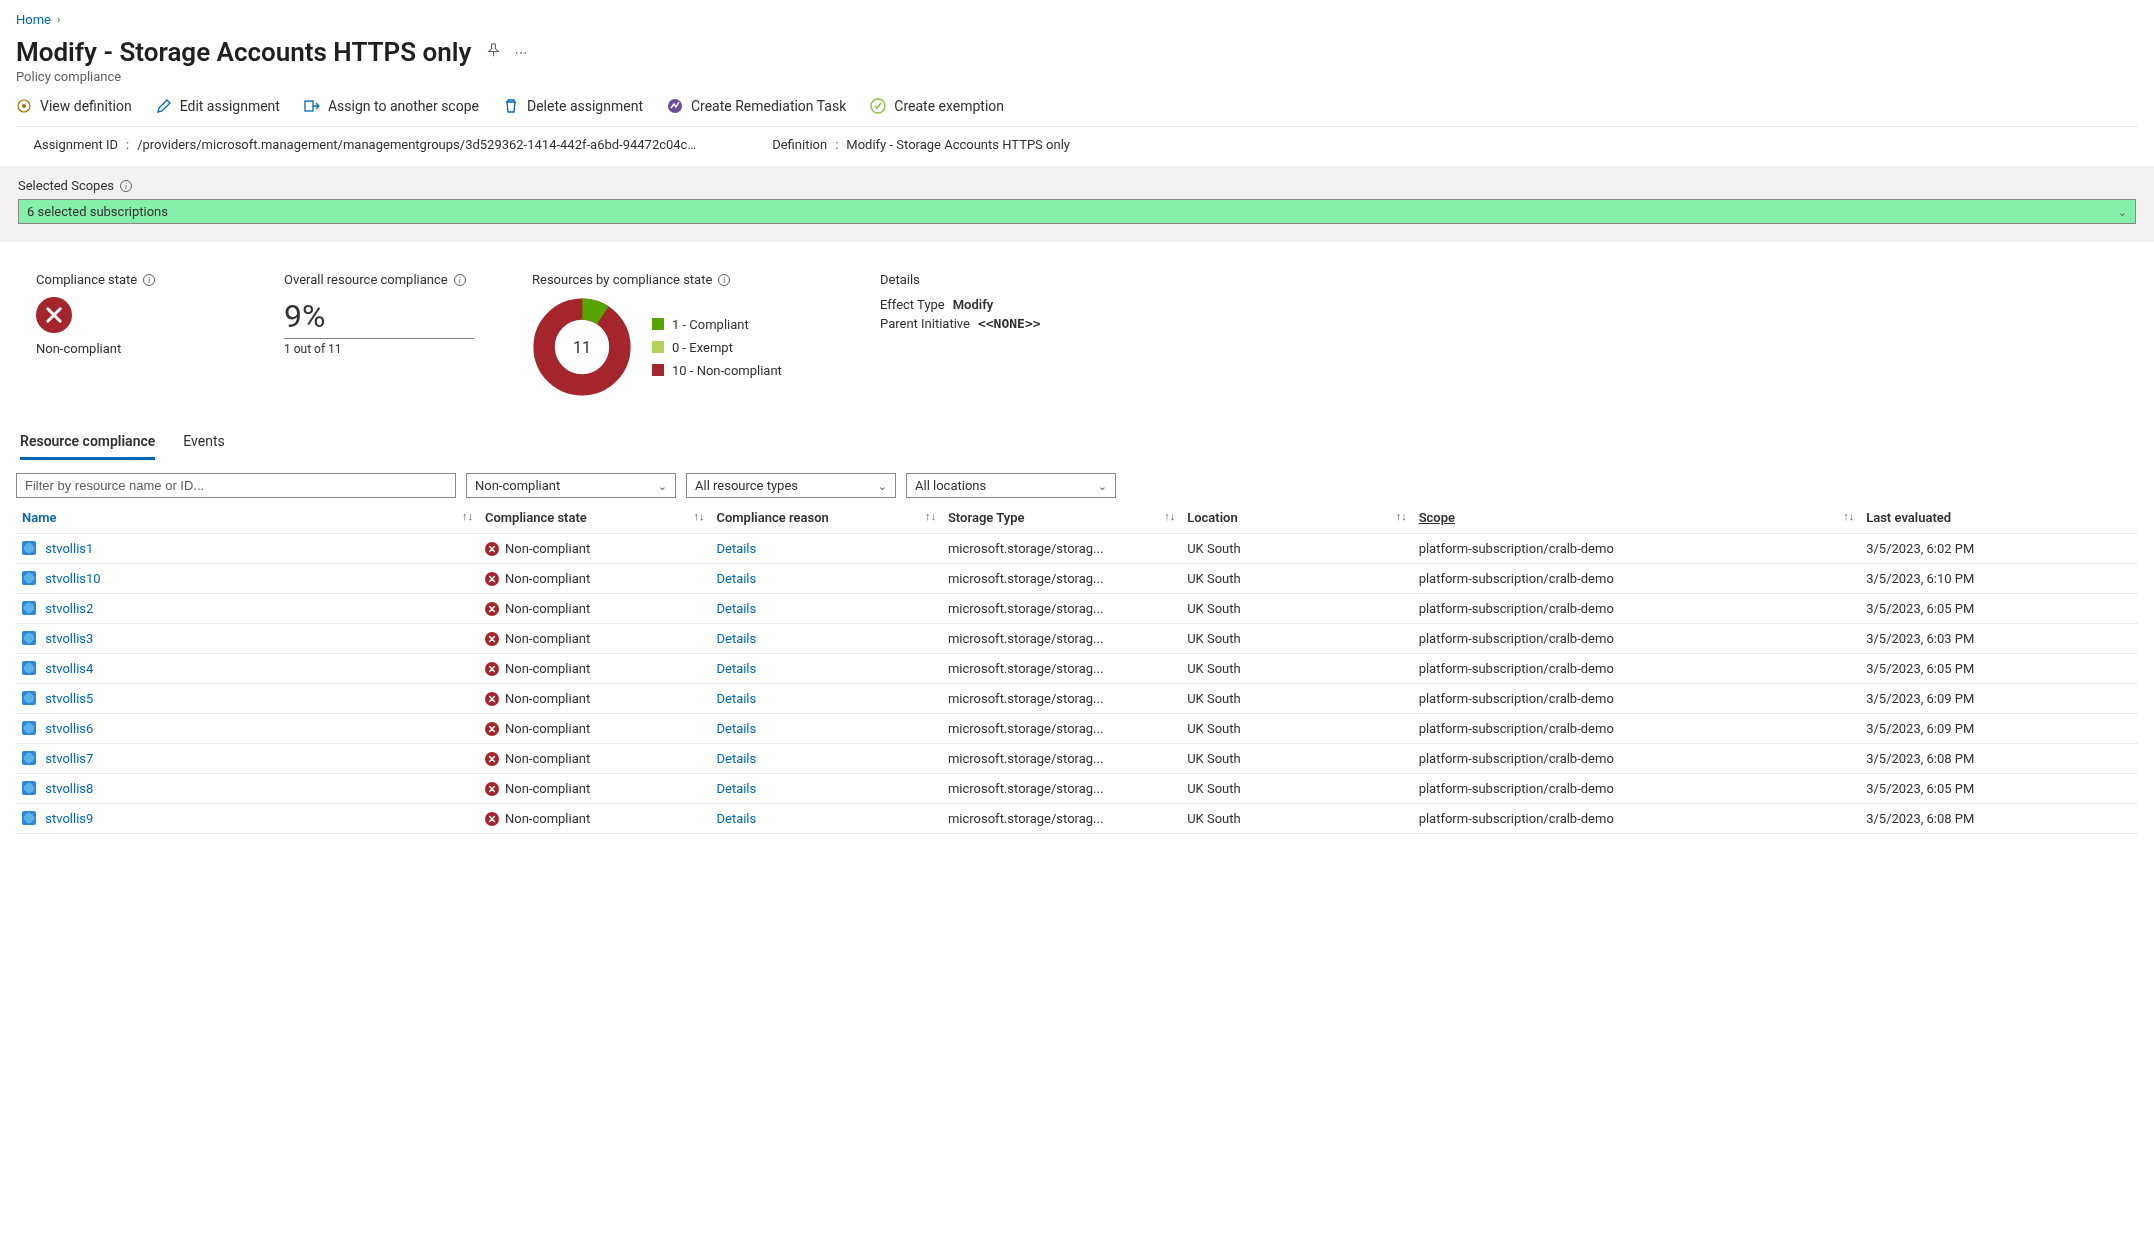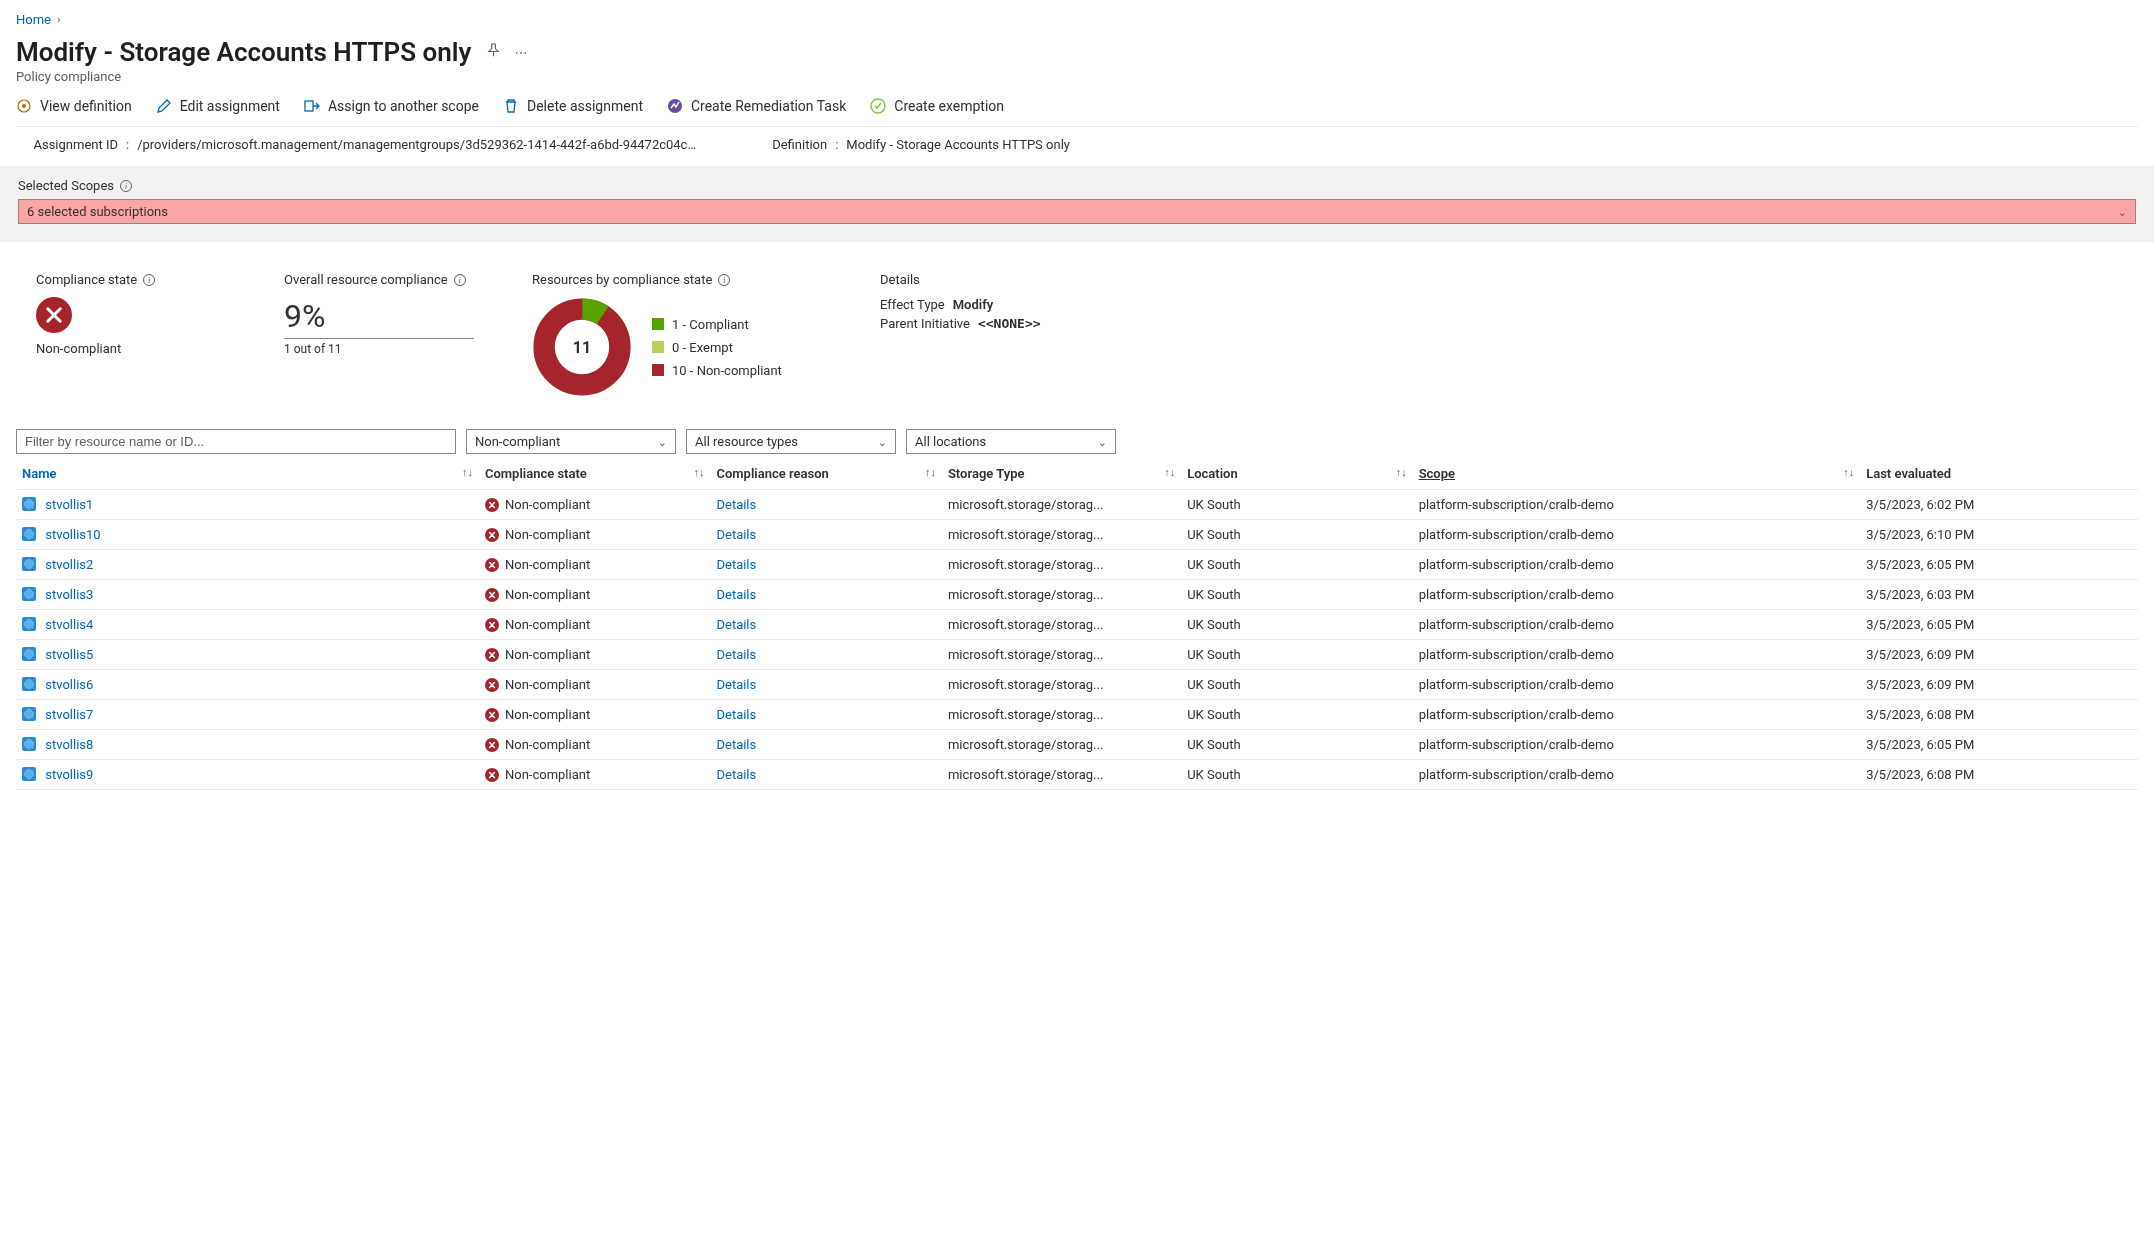--- a/index.html
+++ b/index.html
@@ -34,21 +34,21 @@
   .ess-col { display: flex; flex-direction: column; gap: 4px; max-width: 720px; }
   .kv { display: flex; gap: 8px; align-items: baseline; }
   .kv-key { color: #323130; min-width: 100px; }
   .kv-sep { color: #605e5c; }
   .kv-val { color: #323130; white-space: nowrap; overflow: hidden; text-overflow: ellipsis; max-width: 560px; }
 
   
   .scope-band { background: #f3f2f1; padding: 12px 18px 18px 18px; margin: 0 -16px; }
   .scope-label { font-size: 13px; color: #323130; display: inline-flex; align-items: center; gap: 6px; margin-bottom: 6px; }
   .info-icon { width: 12px; height: 12px; border: 1px solid #605e5c; border-radius: 50%; display: inline-flex; align-items: center; justify-content: center; font-size: 9px; color: #605e5c; font-style: italic; font-family: Georgia, serif; }
-  .scope-select { border: 1px solid #8a8886; background: #fca5a5; padding: 4px 26px 4px 8px; font-size: 13px; min-width: 200px; position: relative; cursor: pointer; }
+  .scope-select { border: 1px solid #8a8886; background: #86efac; padding: 4px 26px 4px 8px; font-size: 13px; min-width: 200px; position: relative; cursor: pointer; }
   .scope-select .chev { position: absolute; right: 8px; top: 50%; transform: translateY(-50%); font-size: 11px; color: #605e5c; }
 
   
   .summary-row { display: flex; gap: 48px; padding: 30px 20px 20px 20px; flex-wrap: wrap; }
   .summary-block { min-width: 200px; }
   .summary-title { font-size: 13px; color: #323130; display: inline-flex; align-items: center; gap: 6px; margin-bottom: 10px; }
   .compliance-state-body { display: flex; flex-direction: column; gap: 8px; }
   .big-x {
     width: 36px; height: 36px; border-radius: 50%; background: #a4262c;
     display: flex; align-items: center; justify-content: center;
@@ -56,21 +56,21 @@
   .big-x svg { width: 20px; height: 20px; }
   .compliance-label { font-size: 13px; color: #323130; }
 
   .big-percent { font-size: 32px; font-weight: 400; }
   .percent-sub { font-size: 12px; color: #323130; border-top: 1px solid #8a8886; padding-top: 3px; margin-top: 3px; width: 190px; }
 
   .donut-wrap { display: flex; align-items: center; gap: 20px; }
   .donut { position: relative; width: 100px; height: 100px; }
   .donut-center {
     position: absolute; inset: 0; display: flex; align-items: center; justify-content: center;
-    font-size: 16px; font-weight: 700; color: #323130;
+    font-size: 16px; font-weight: 400; color: #323130;
   }
   .legend { display: flex; flex-direction: column; gap: 8px; font-size: 13px; }
   .legend-row { display: flex; align-items: center; gap: 8px; }
   .swatch { width: 12px; height: 12px; }
   .sw-compliant   { background: #57a300; }
   .sw-exempt      { background: #b4d35a; }
   .sw-noncompliant{ background: #a4262c; }
 
   .details-block { font-size: 13px; }
   .details-row { display: flex; gap: 8px; margin-bottom: 4px; }
@@ -301,20 +301,24 @@
         <span class="details-key">Effect Type</span>
         <span class="details-val">Modify</span>
       </div>
       <div class="details-row">
         <span class="details-key">Parent Initiative</span>
         <span class="none-val">&lt;&lt;NONE&gt;&gt;</span>
       </div>
     </div>
   </div>
 
+  <div class="tabs">
+    <div class="tab active">Resource compliance</div>
+    <div class="tab">Events</div>
+  </div>
 
   <div class="filter-row">
     <input type="text" class="text-filter" placeholder="Filter by resource name or ID..." style="">
     <div class="select">
       <span>Non-compliant</span>
       <span class="chev">⌄</span>
     </div>
     <div class="select">
       <span>All resource types</span>
       <span class="chev">⌄</span>

